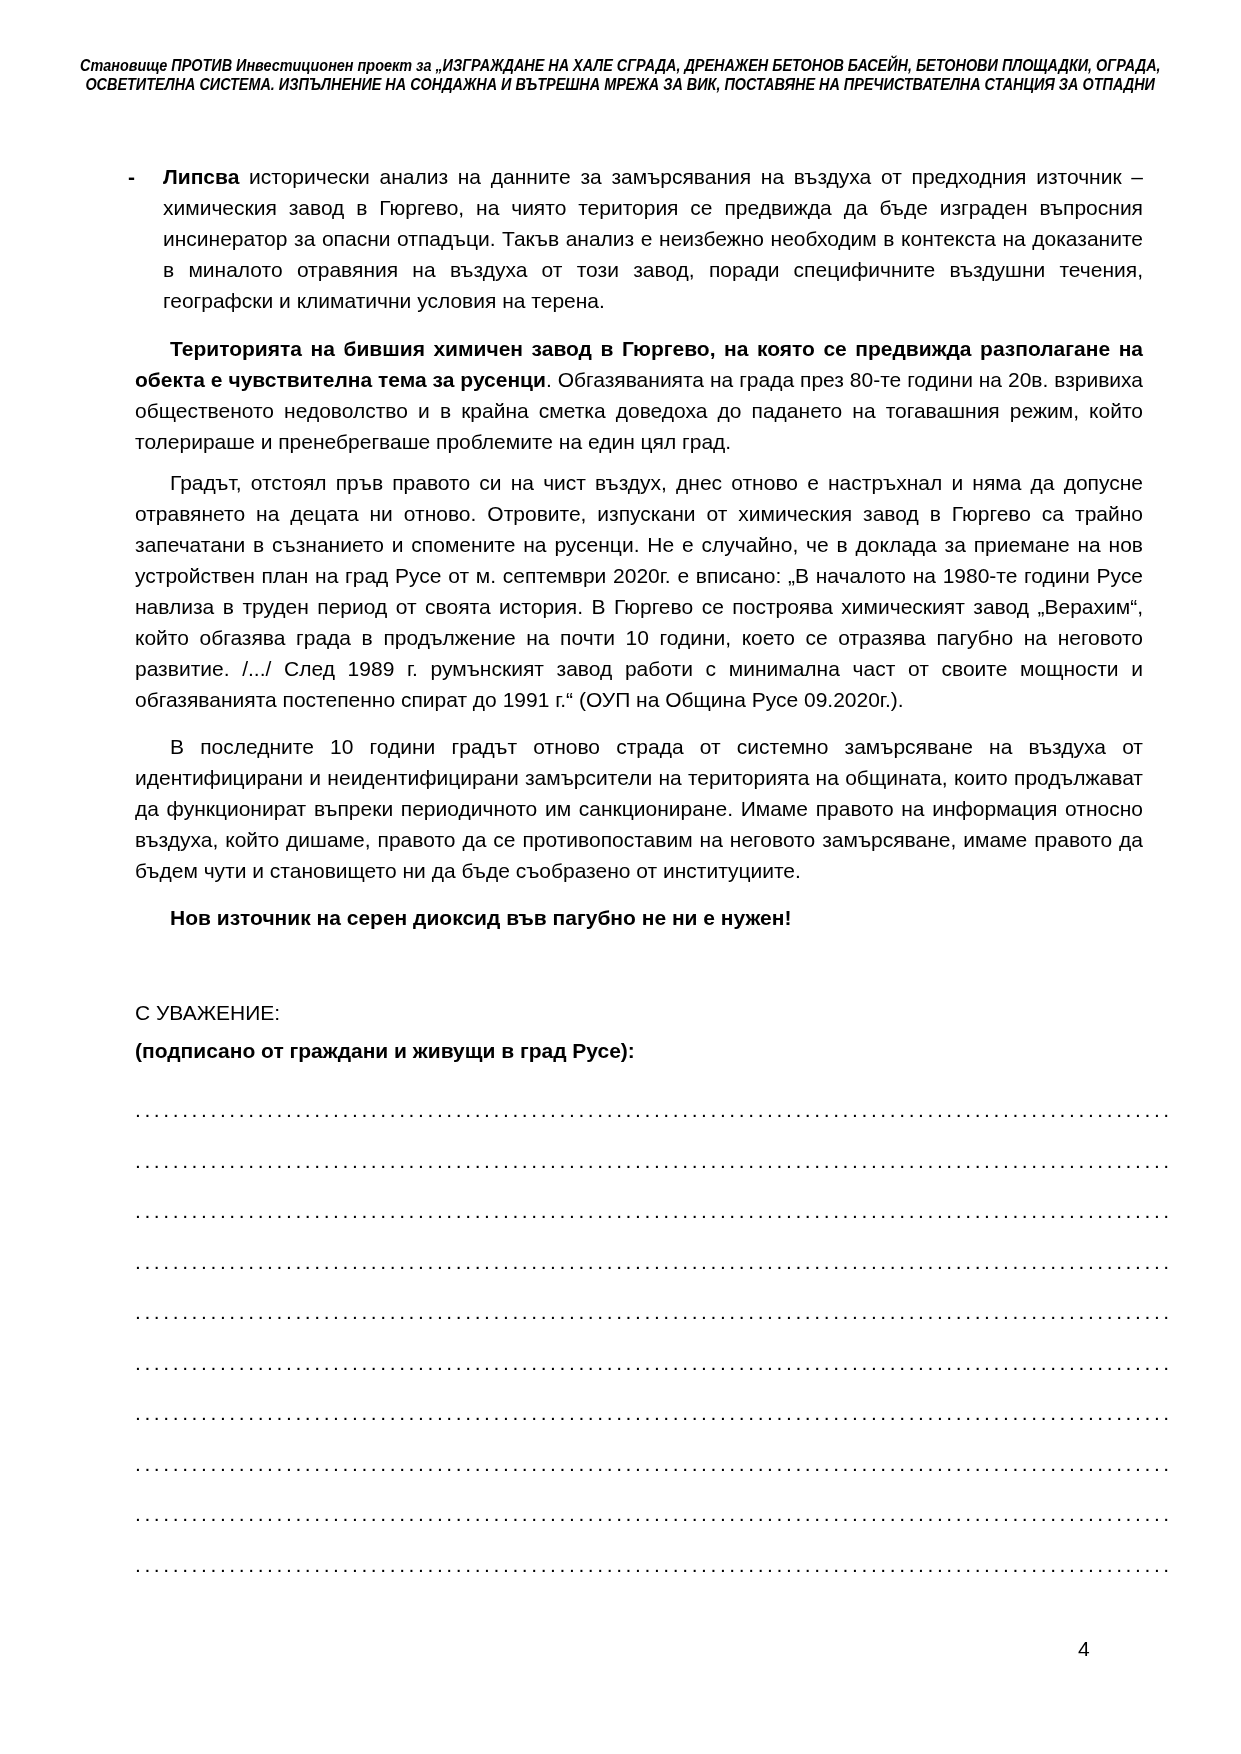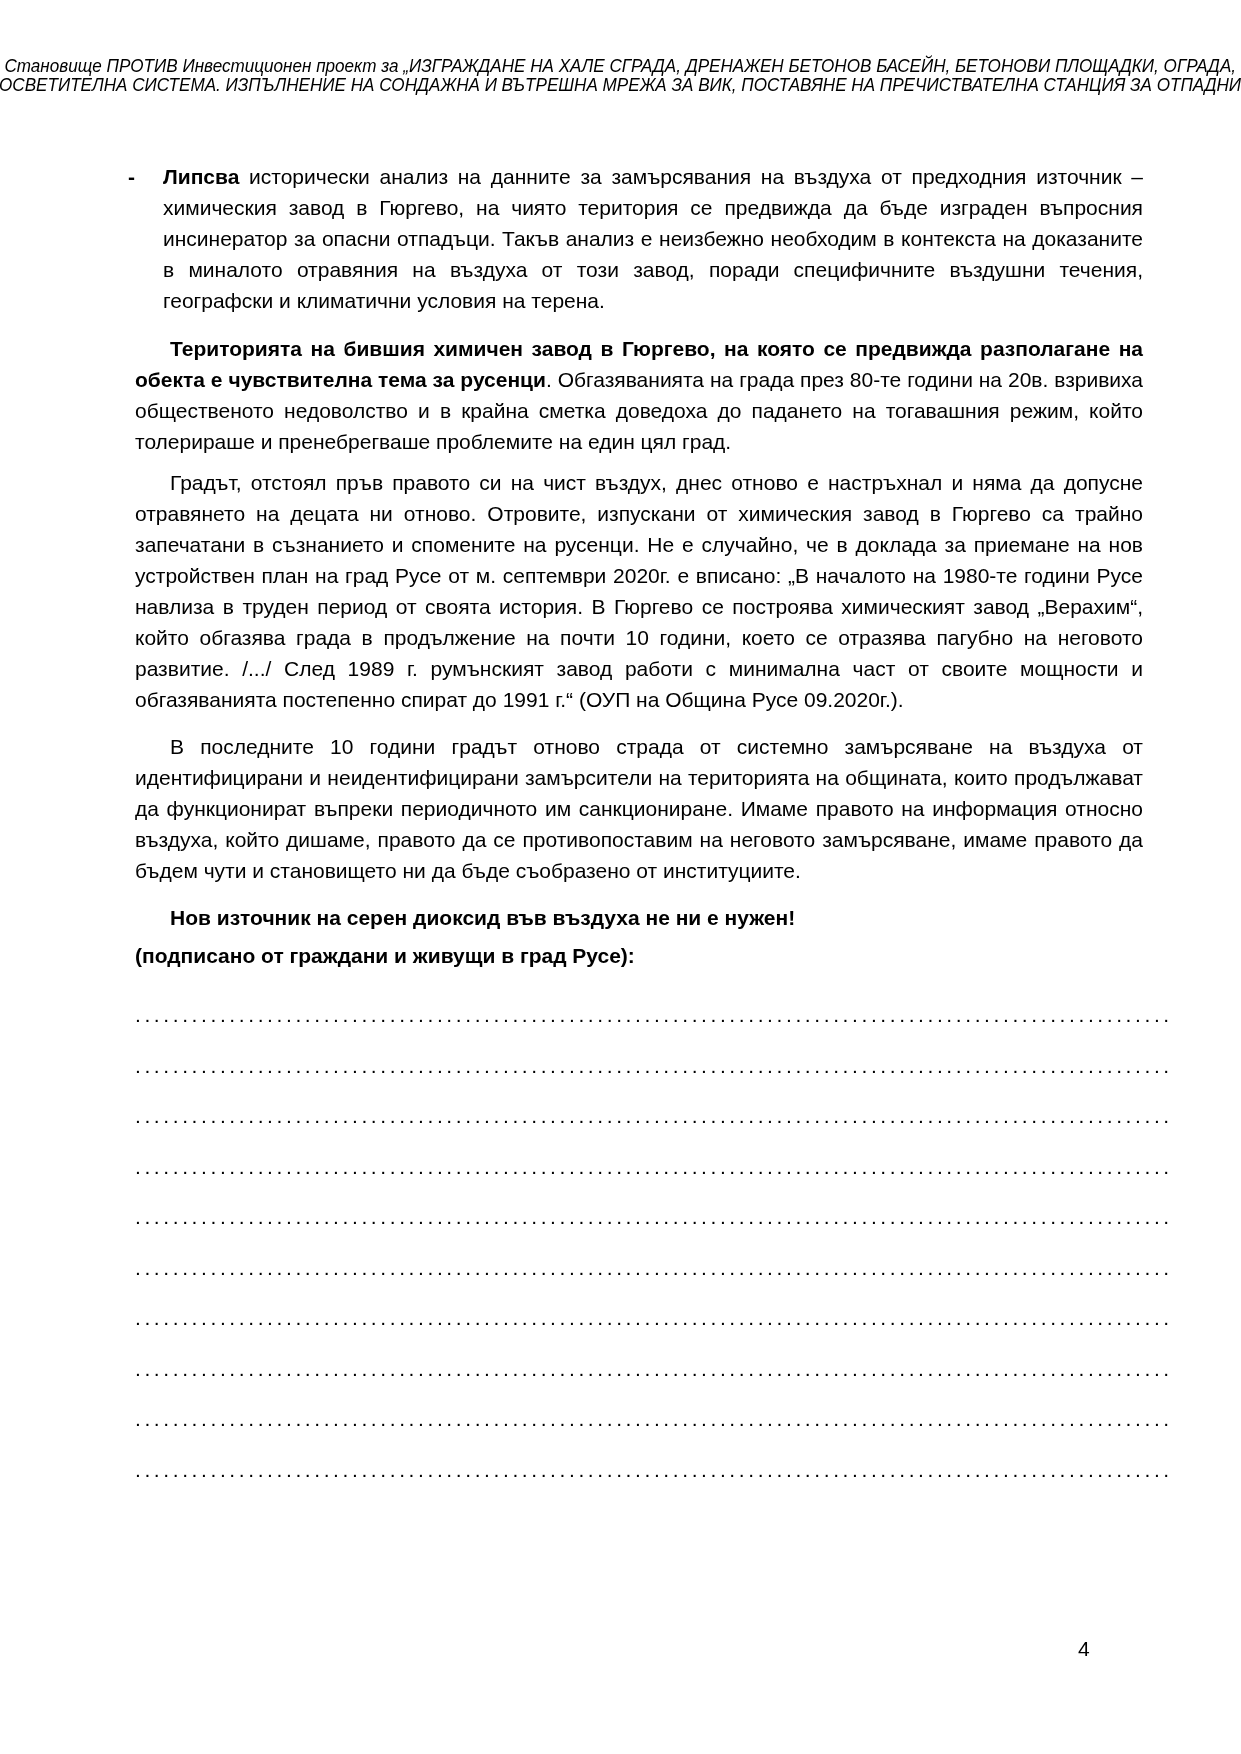--- a/index.html
+++ b/index.html
@@ -8,22 +8,22 @@
     width:1241px;height:1754px;
     background:#ffffff;
     font-family:"Liberation Sans", sans-serif;
     color:#000;
     overflow:hidden;
     margin:0 auto;
   }
   
   .doc-header{
     position:absolute;top:56px;left:60px;right:60px;
-    font-weight:normal;font-style:italic;
-    font-size:19px;line-height:19.3px;
+    font-weight:bold;font-style:italic;
+    font-size:16px;line-height:19.3px;
   }
   .doc-header .hline{display:flex;justify-content:center;}
   .doc-header .hline>span{
     white-space:nowrap;display:inline-block;
     transform:scaleX(0.9);transform-origin:center top;
   }
   
   .content{
     position:absolute;left:135px;top:0;width:1008px;
     font-size:21px;line-height:31px;
@@ -69,22 +69,23 @@
   <div class="content">
 
     <p class="para p1"><span class="bullet-marker">-</span><span class="bold">Липсва</span><span> исторически анализ на данните за замърсявания на въздуха от предходния източник – химическия завод в Гюргево, на чиято територия се предвижда да бъде изграден въпросния инсинератор за опасни отпадъци. Такъв анализ е неизбежно необходим в контекста на доказаните в миналото отравяния на въздуха от този завод, поради специфичните въздушни течения, географски и климатични условия на терена.</span></p>
 
     <p class="para p2"><span class="bold">Територията на бившия химичен завод в Гюргево, на която се предвижда разполагане на обекта е чувствителна тема за русенци</span><span>. Обгазяванията на града през 80-те години на 20в. взривиха общественото недоволство и в крайна сметка доведоха до падането на тогавашния режим, който толерираше и пренебрегваше проблемите на един цял град.</span></p>
 
     <p class="para p3"><span>Градът, отстоял пръв правото си на чист въздух, днес отново е настръхнал и няма да допусне отравянето на децата ни отново. Отровите, изпускани от химическия завод в Гюргево са трайно запечатани в съзнанието и спомените на русенци. Не е случайно, че в доклада за приемане на нов устройствен план на град Русе от м. септември 2020г. е вписано:  „В началото на 1980-те години Русе навлиза в труден период от своята история. В Гюргево се построява химическият завод „Верахим“, който обгазява града в продължение на почти 10 години, което се отразява пагубно на неговото развитие. /.../ След 1989 г. румънският завод работи с минимална част от своите мощности и обгазяванията постепенно спират до 1991 г.“ (ОУП на Община Русе 09.2020г.).</span></p>
 
     <p class="para p4"><span>В последните 10 години градът отново страда от системно замърсяване на въздуха от идентифицирани и неидентифицирани замърсители на територията на общината, които продължават да функционират въпреки периодичното им санкциониране. Имаме правото на информация относно въздуха, който дишаме,  правото да се противопоставим на неговото замърсяване, имаме правото да бъдем чути и становището ни да бъде съобразено от институциите.</span></p>
 
-    <p class="para p5"><span>Нов източник на серен диоксид във въздуха не ни е нужен!</span></p>
+    <p class="para p5"><span>Нов източник на серен диоксид във пагубно не ни е нужен!</span></p>
 
+    <p class="para salutation">С УВАЖЕНИЕ:</p>
 
     <p class="para note">(подписано от граждани и живущи в град Русе):</p>
 
     <div class="signature-lines">
         <div class="dotline">..............................................................................................................</div>
         <div class="dotline">..............................................................................................................</div>
         <div class="dotline">..............................................................................................................</div>
         <div class="dotline">..............................................................................................................</div>
         <div class="dotline">..............................................................................................................</div>
         <div class="dotline">..............................................................................................................</div>

